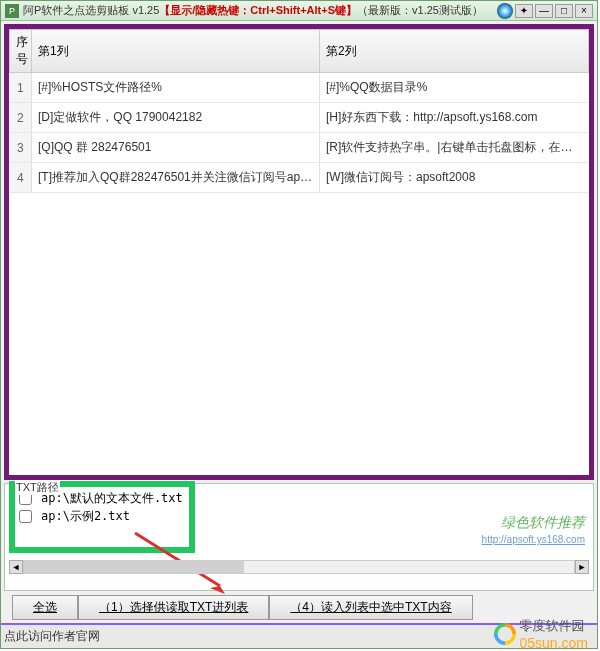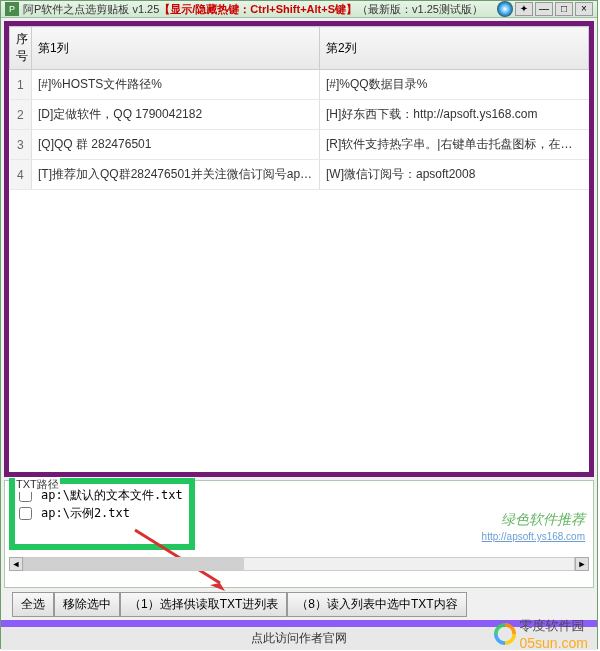--- a/index.html
+++ b/index.html
@@ -28,23 +28,23 @@
 .txt-item input[type="checkbox"] { width: 13px; height: 13px; }
 .promo { position: absolute; right: 8px; top: 30px; text-align: right; }
 .promo-title { color: #5fb55f; font-size: 14px; font-style: italic; font-family: KaiTi, serif; }
 .promo-link { color: #6a9fd4; font-size: 10px; text-decoration: underline; }
 .red-arrow { position: absolute; left: 120px; top: 44px; width: 120px; height: 70px; pointer-events: none; }
 .scroll-row { margin-top: 72px; display: flex; align-items: center; height: 14px; }
 .scroll-btn { width: 14px; height: 14px; background: #e0e0e0; border: 1px solid #aaa; font-size: 9px; text-align: center; line-height: 12px; }
 .scroll-track { flex: 1; height: 14px; background: #f0f0f0; border: 1px solid #ccc; position: relative; }
 .scroll-thumb { position: absolute; left: 0; width: 40%; height: 100%; background: #d0d0d0; }
 .button-row { display: flex; gap: 0; padding: 1px 0 0 8px; }
-.btn { background: linear-gradient(#f8f8f8, #e0e0e0); border: 1px solid #999; padding: 3px 8px; font-size: 12px; cursor: pointer; white-space: nowrap; }
+.btn { background: linear-gradient(#f8f8f8, #e0e0e0); border: 1px solid #999; padding: 3px 20px; font-size: 12px; cursor: pointer; white-space: nowrap; text-decoration: underline; }
 .btn.highlight { position: relative; }
-.status-row { text-align: center; padding: 3px; font-size: 12px; color: #333; background: #e8e8e8; border-top: 7px solid #8b5cf6; }
+.status-row { text-align: left; padding: 3px; font-size: 12px; color: #333; background: #e8e8e8; border-top: 2px solid #8b5cf6; }
 .watermark { position: absolute; right: 12px; bottom: 0; display: flex; align-items: center; gap: 4px; opacity: 0.9; }
 .watermark-logo { width: 22px; height: 22px; }
 .watermark-text { font-size: 13px; color: #444; }
 .watermark-url { font-size: 14px; color: #ffa500; }
 </style>
 </head>
 <body>
 
 <div class="window">
   <div class="titlebar">
@@ -122,23 +122,22 @@
         <div class="scroll-btn">◄</div>
         <div class="scroll-track">
             <div class="scroll-thumb"></div>
           </div>
         <div class="scroll-btn">►</div>
       </div>
     </div>
 
     <div class="button-row">
       <button class="btn">全选</button>
-      <button class="btn">移除选中</button>
       <button class="btn highlight">（1）选择供读取TXT进列表</button>
-      <button class="btn">（8）读入列表中选中TXT内容</button>
+      <button class="btn">（4）读入列表中选中TXT内容</button>
     </div>
   </div>
 
   <div class="status-row">点此访问作者官网</div>
 </div>
 
 <div class="watermark">
   <svg class="watermark-logo" viewBox="0 0 24 24">
     <path d="M12 2 A10 10 0 0 1 22 12" fill="none" stroke="#ff9500" stroke-width="4"></path>
     <path d="M22 12 A10 10 0 0 1 12 22" fill="none" stroke="#ffcc00" stroke-width="4"></path>

